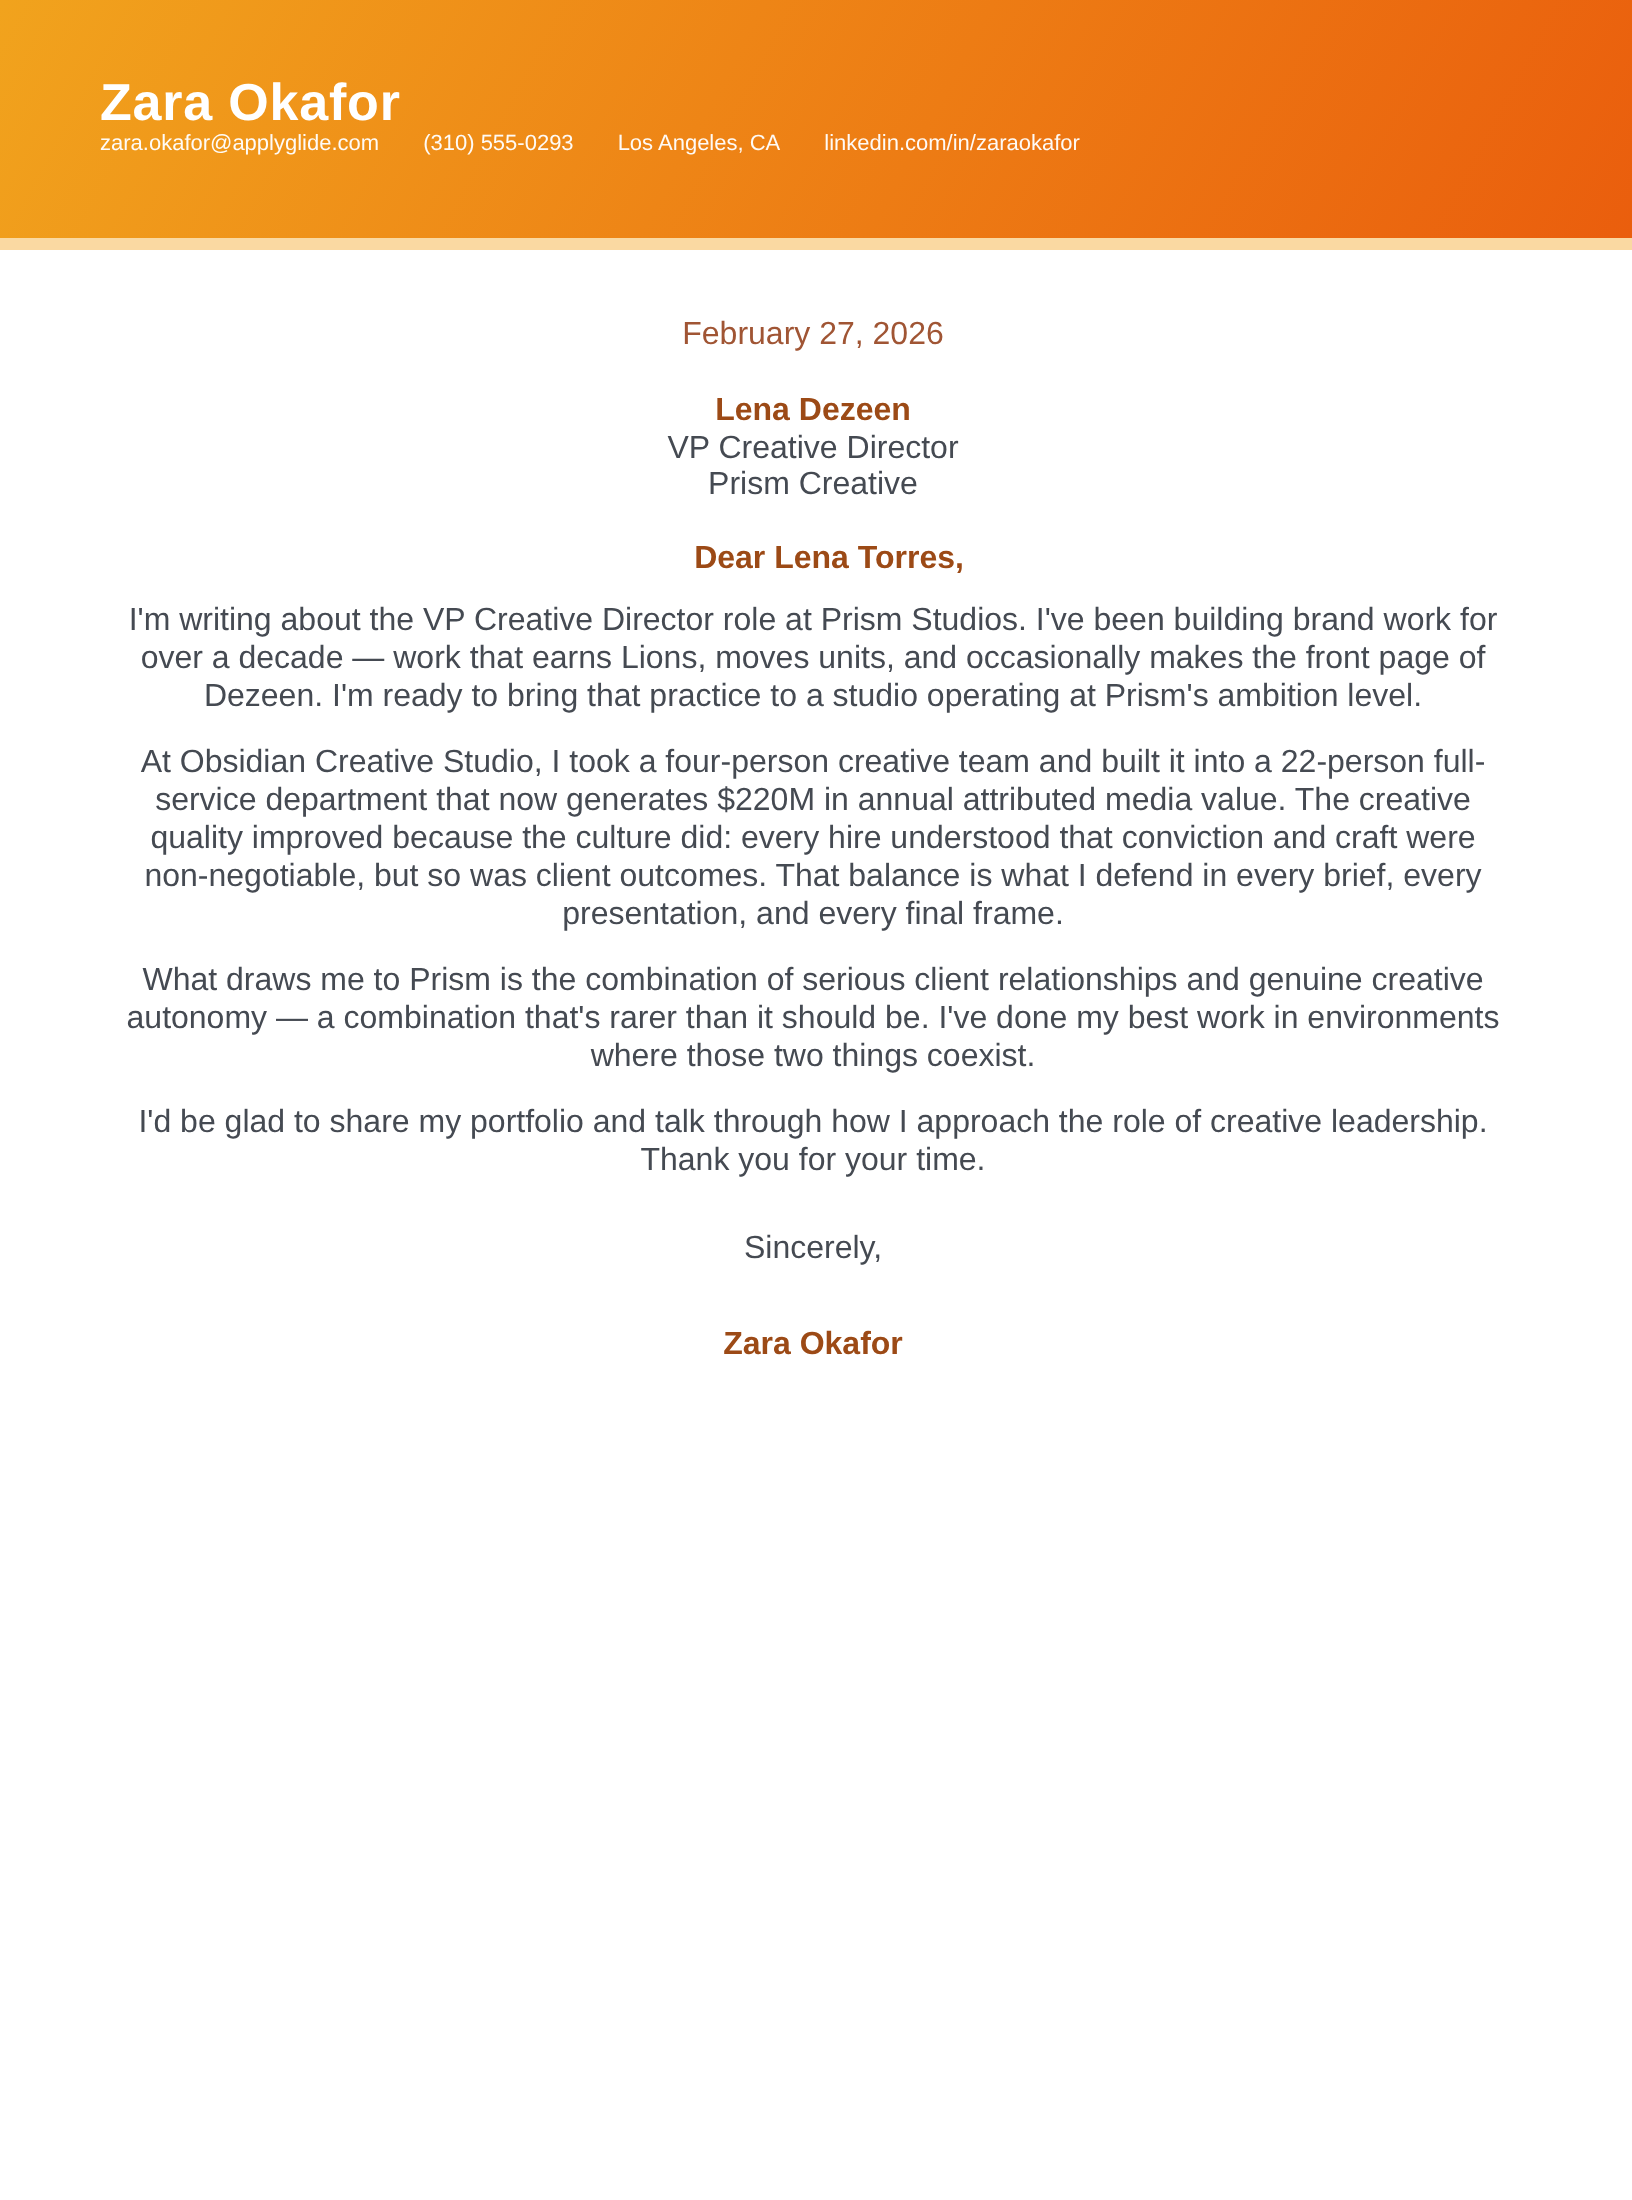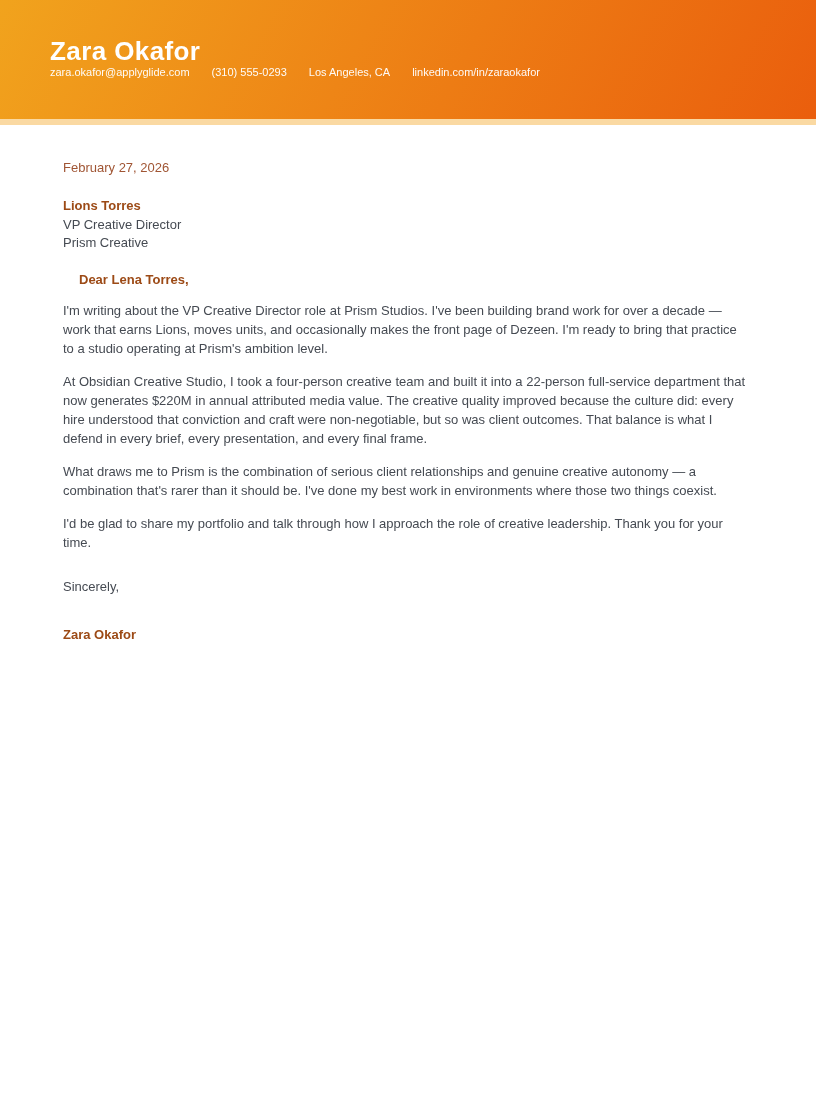--- a/index.html
+++ b/index.html
@@ -43,23 +43,24 @@
     gap: 22px;
     font-size: 11px;
     color: rgba(255, 255, 255, 0.96);
   }
   .accent-strip {
     height: 6px;
     background: var(--accent-strip);
   }
   .letter-body {
     padding: 33px 66px 0 63px;
-    font-size: 13px;
+    font-size: 16px;
     line-height: 19px;
     color: var(--body-text);
+    text-align: center;
   }
   .letter-date {
     margin: 0 0 20px 0;
     color: var(--date-text);
   }
   .recipient-block { margin: 0 0 17px 0; }
   .recipient-block p { margin: 0; line-height: 18.5px; }
   .recipient-name {
     font-weight: 700;
     color: var(--accent-text);
@@ -91,21 +92,21 @@
       <span>linkedin.com/in/zaraokafor</span>
     </div>
   </header>
 
   <div class="accent-strip"></div>
 
   <main class="letter-body">
     <p class="letter-date">February 27, 2026</p>
 
     <div class="recipient-block">
-      <p class="recipient-name">Lions Torres</p>
+      <p class="recipient-name">Lena Dezeen</p>
       <p>VP Creative Director</p>
       <p>Prism Creative</p>
     </div>
 
     <p class="salutation">Dear Lena Torres,</p>
 
     <p class="letter-paragraph">I'm writing about the VP Creative Director role at Prism Studios. I've been building brand work for over a decade — work that earns Lions, moves units, and occasionally makes the front page of Dezeen. I'm ready to bring that practice to a studio operating at Prism's ambition level.</p>
     <p class="letter-paragraph">At Obsidian Creative Studio, I took a four-person creative team and built it into a 22-person full-service department that now generates $220M in annual attributed media value. The creative quality improved because the culture did: every hire understood that conviction and craft were non-negotiable, but so was client outcomes. That balance is what I defend in every brief, every presentation, and every final frame.</p>
     <p class="letter-paragraph">What draws me to Prism is the combination of serious client relationships and genuine creative autonomy — a combination that's rarer than it should be. I've done my best work in environments where those two things coexist.</p>
     <p class="letter-paragraph">I'd be glad to share my portfolio and talk through how I approach the role of creative leadership. Thank you for your time.</p>

